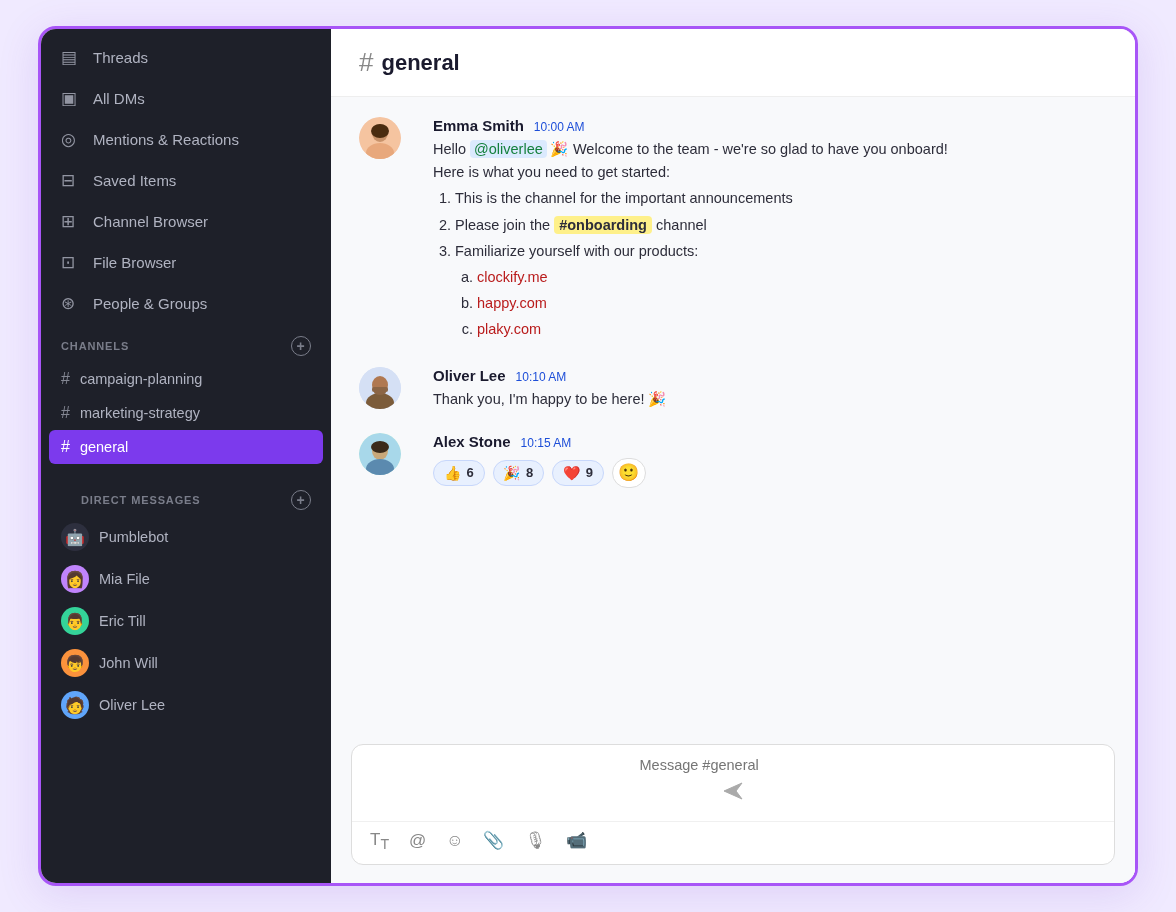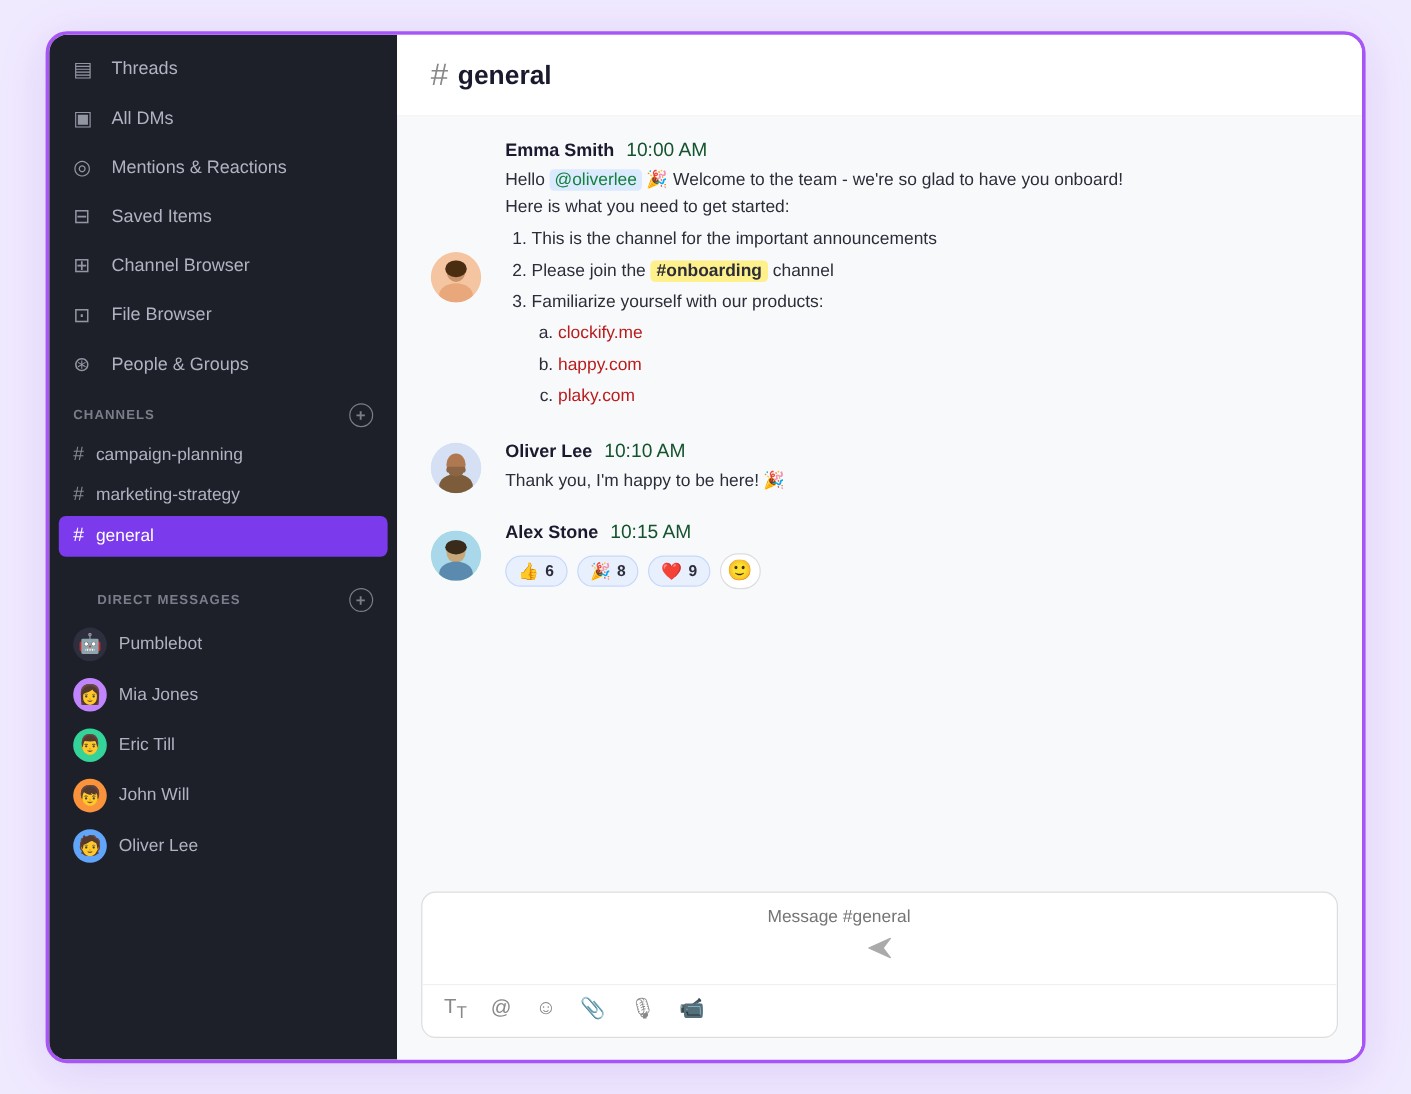--- a/index.html
+++ b/index.html
@@ -121,39 +121,39 @@
     .chat-messages {
       flex: 1;
       overflow-y: auto;
       padding: 20px 28px;
       display: flex;
       flex-direction: column;
       gap: 22px;
     }
     .message-row {
       display: flex;
-      gap: 20px;
-      align-items: center;
+      gap: 32px;
+      align-items: flex-start;
     }
     .msg-avatar {
       width: 42px; height: 42px;
       border-radius: 50%;
       flex-shrink: 0;
       font-size: 26px;
       display: flex; align-items: center; justify-content: center;
       background: #e8d5f5;
       overflow: hidden;
     }
     .msg-avatar.emma { background: #f5e0d5; }
     .msg-avatar.oliver { background: #d5e0f5; }
     .msg-avatar.alex { background: #d5f5e0; }
     .msg-content { flex: 1; }
     .msg-header { display: flex; align-items: baseline; gap: 10px; margin-bottom: 4px; }
     .msg-name { font-weight: 700; font-size: 15px; color: #1a1a2e; }
-    .msg-time { font-size: 16px; color: #14532d; }
+    .msg-time { font-size: 12px; color: #1d4ed8; }
     .msg-text { font-size: 14.5px; color: #2d2d3a; line-height: 1.6; }
     .msg-text ol { padding-left: 22px; }
     .msg-text ol li { margin: 3px 0; }
     .msg-text ol ol { list-style-type: lower-alpha; }
     .mention {
       background: #dbeafe;
       color: #15803d;
       border-radius: 4px;
       padding: 1px 4px;
       font-weight: 500;
@@ -303,21 +303,21 @@
     <div class="sidebar-section-header" style="margin-top:14px;padding-left:40px;">
       <span>DIRECT MESSAGES</span>
       <div class="add-btn">+</div>
     </div>
     <div class="sidebar-dm-item">
       <div class="avatar-circle bot">🤖</div>
       <span>Pumblebot</span>
     </div>
     <div class="sidebar-dm-item">
       <div class="avatar-circle" style="background:#c084fc; font-size:16px;">👩</div>
-      <span>Mia Jones</span>
+      <span>Mia File</span>
     </div>
     <div class="sidebar-dm-item">
       <div class="avatar-circle" style="background:#34d399; font-size:16px;">👨</div>
       <span>Eric Till</span>
     </div>
     <div class="sidebar-dm-item">
       <div class="avatar-circle" style="background:#fb923c; font-size:16px;">👦</div>
       <span>John Will</span>
     </div>
     <div class="sidebar-dm-item">

